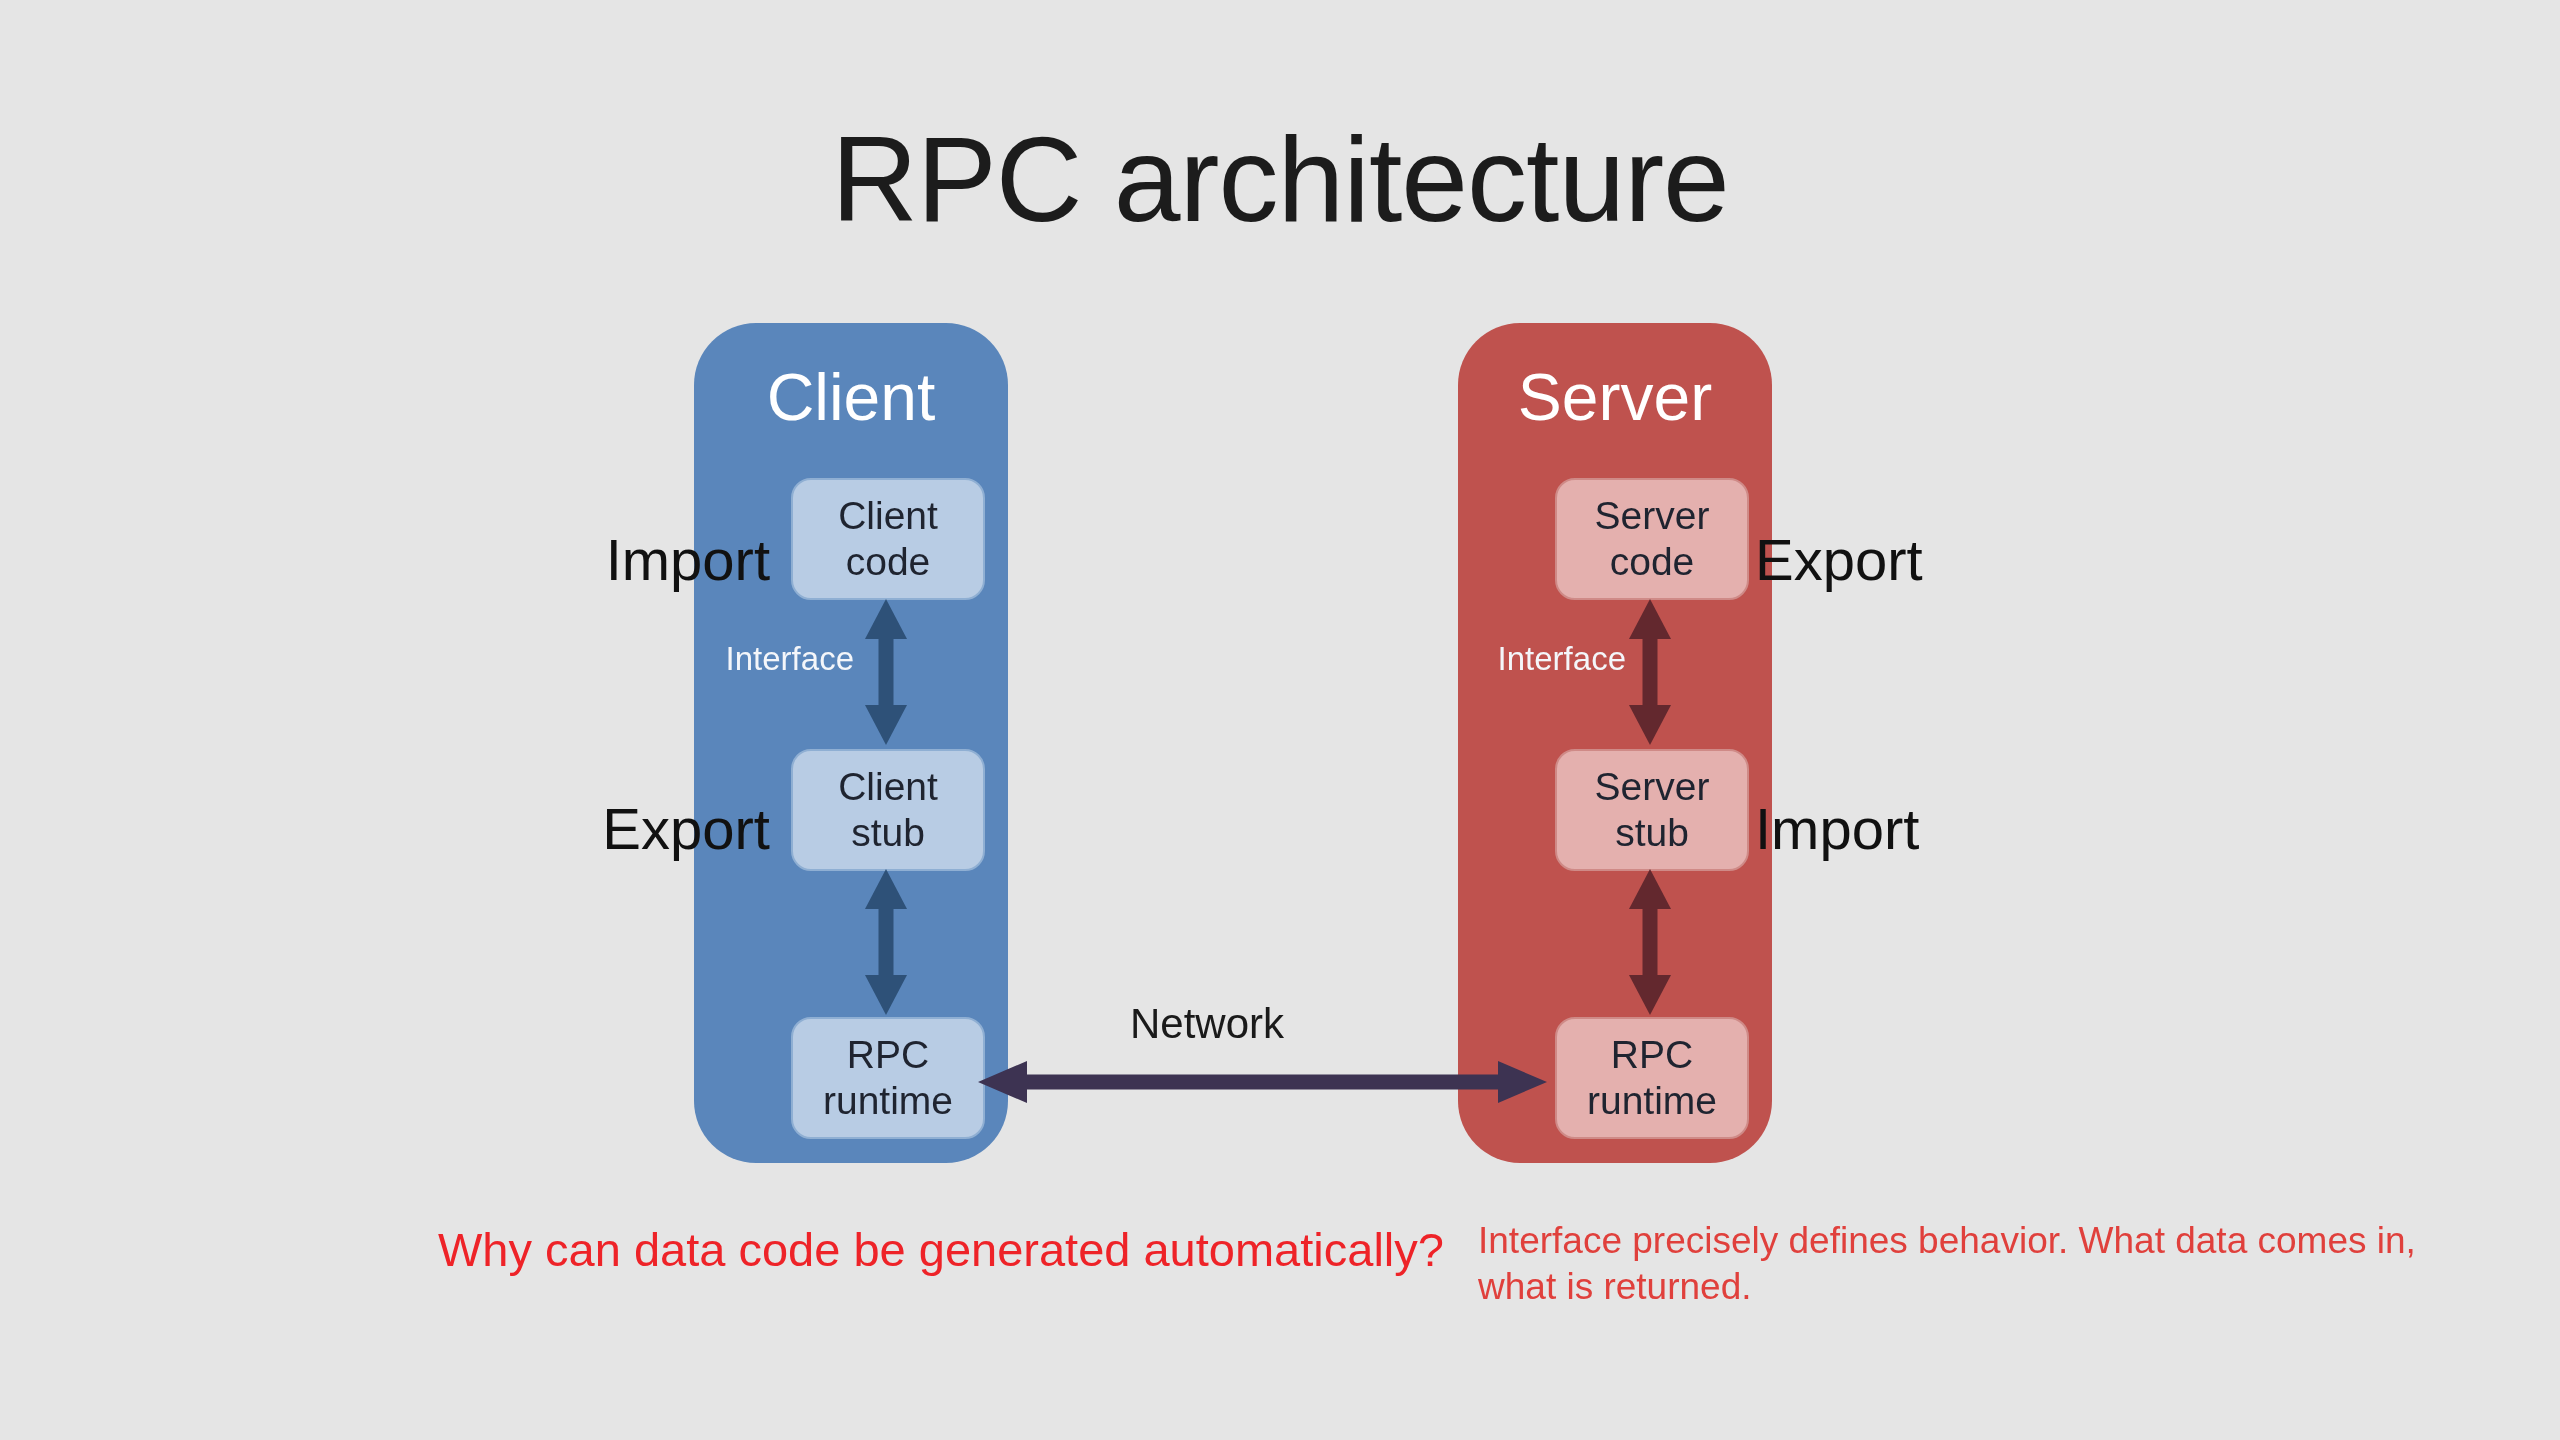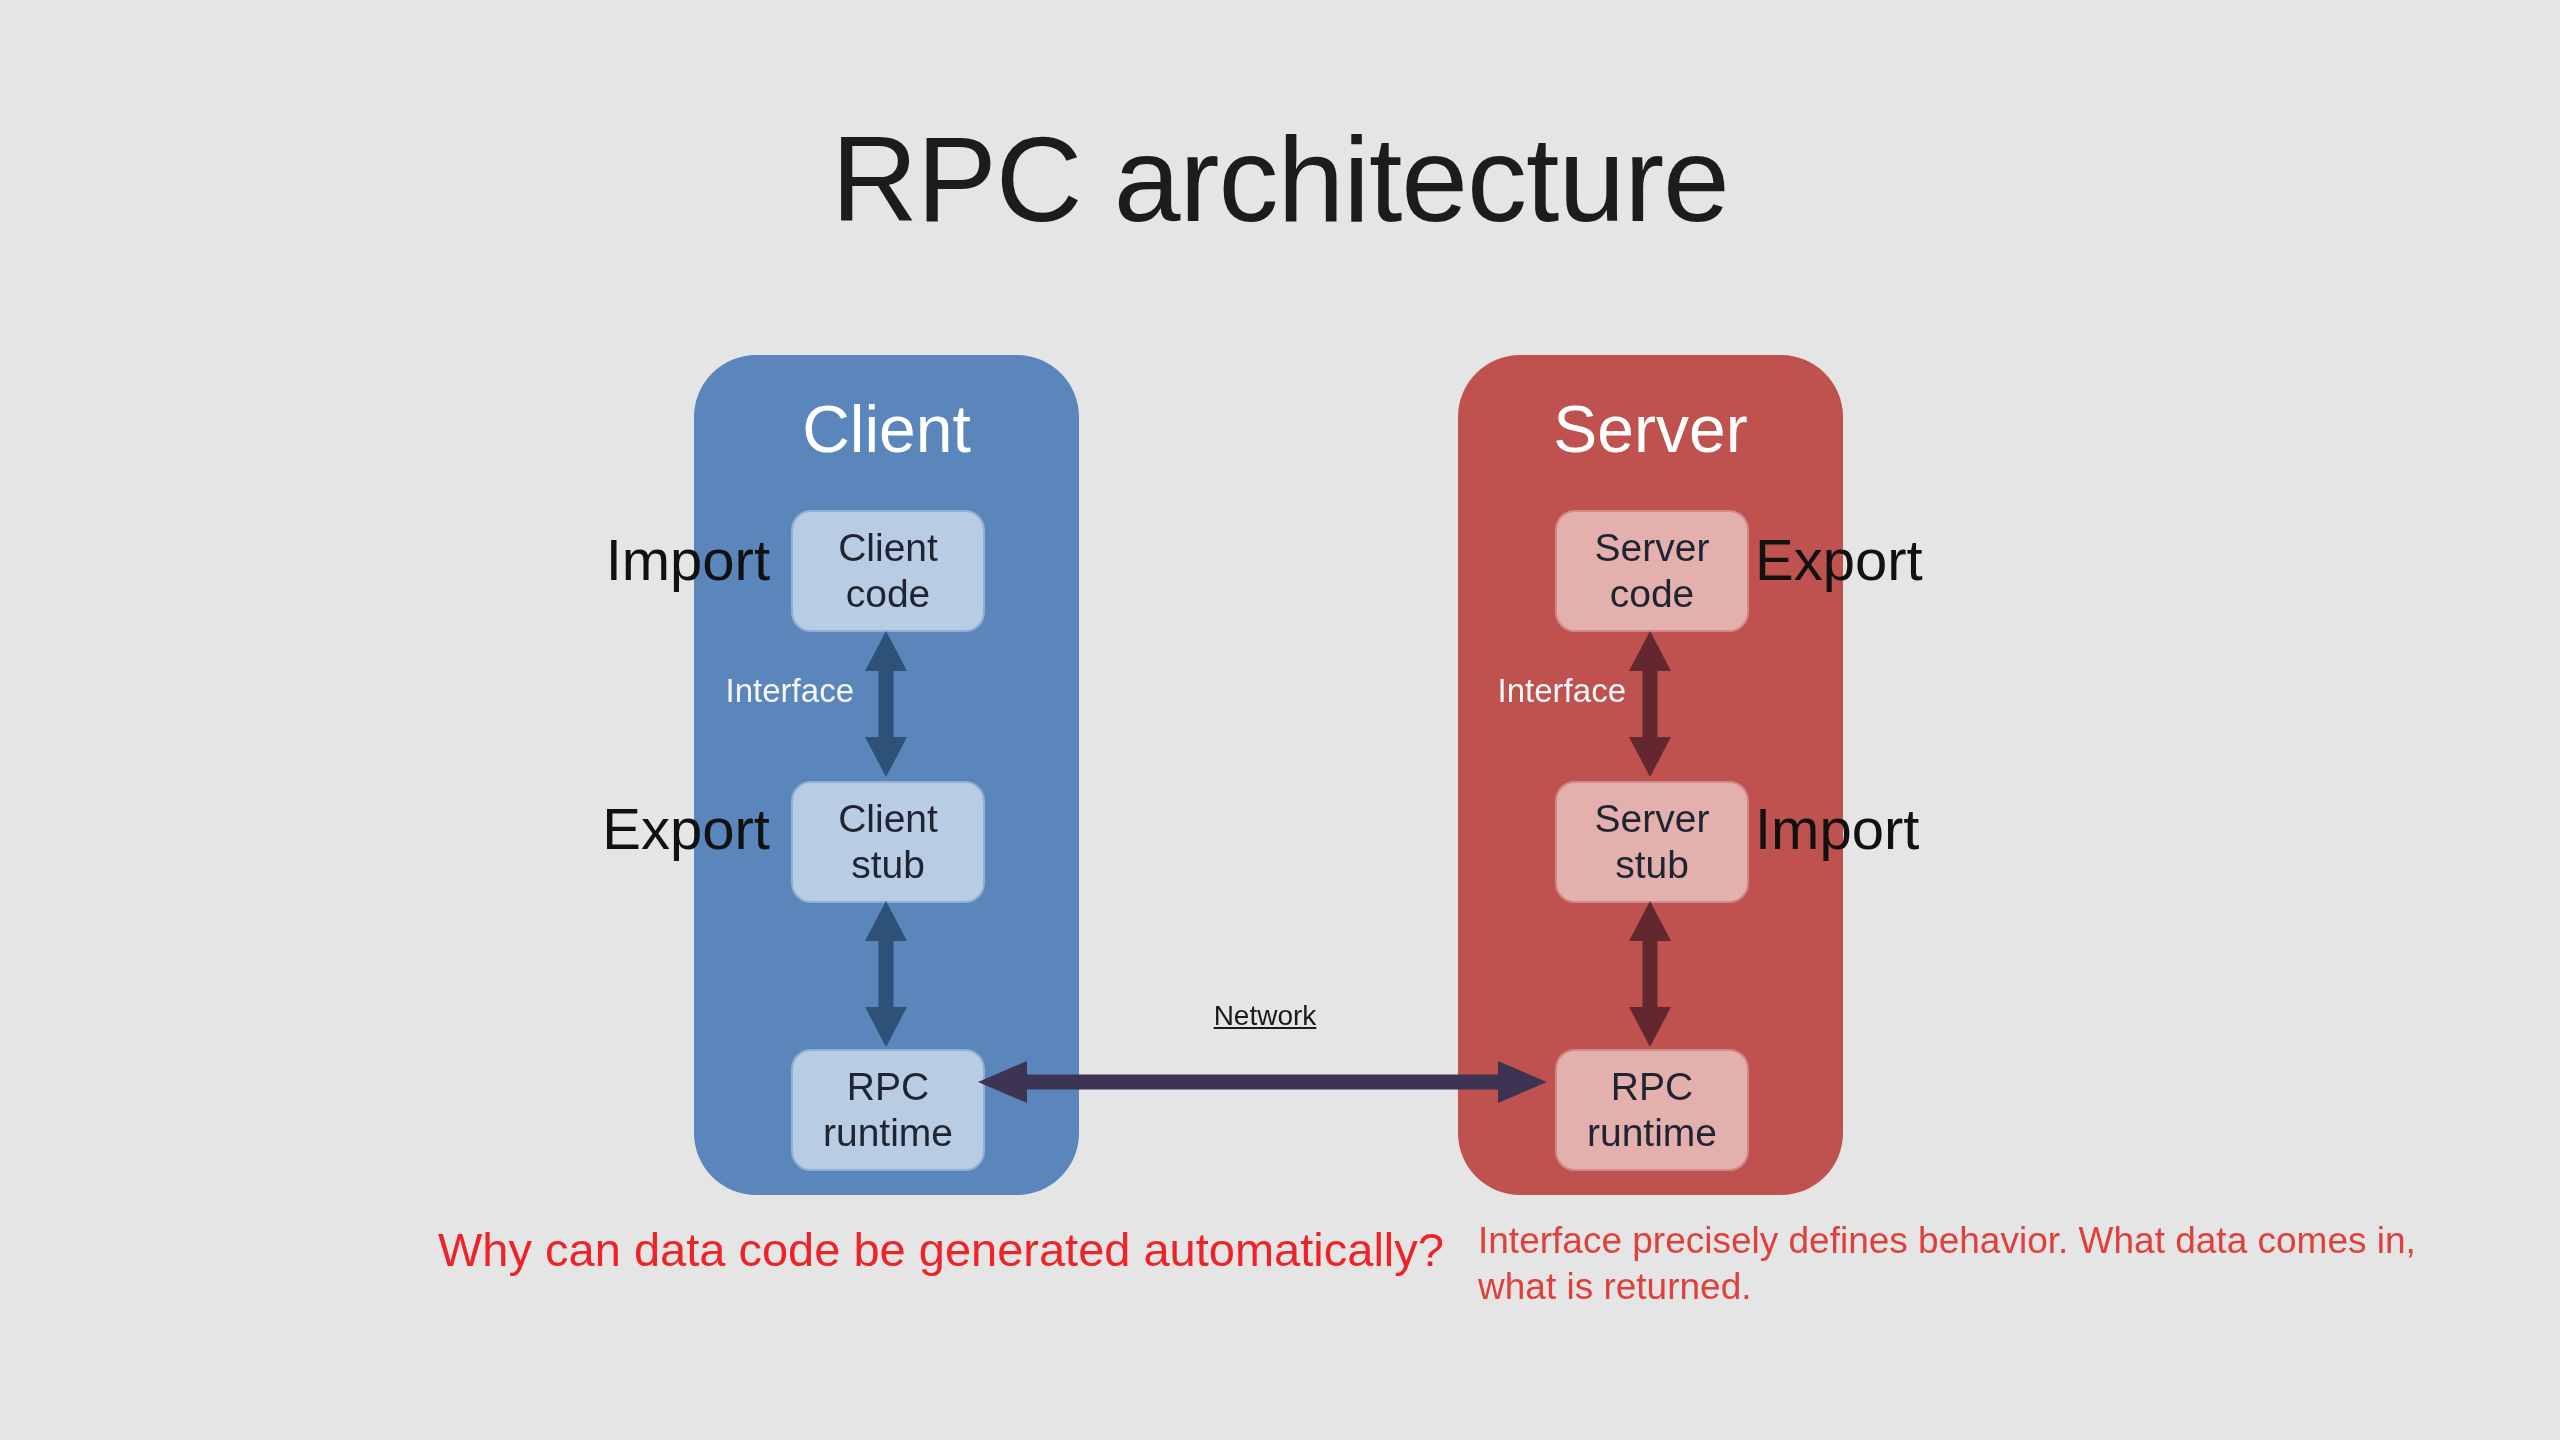--- a/index.html
+++ b/index.html
@@ -21,22 +21,22 @@
     left: 0;
     width: 100%;
     text-align: center;
     font-size: 120px;
     font-weight: 400;
     color: #1c1c1c;
     letter-spacing: -1px;
   }
   .panel {
     position: absolute;
-    top: 355px;
-    width: 385px;
+    top: 323px;
+    width: 314px;
     height: 840px;
     border-radius: 62px;
   }
   .panel-client { left: 694px;  background: #5a86bb; }
   .panel-server { left: 1458px; background: #bf524e; }
   .panel-title {
     position: absolute;
     top: 36px;
     left: 0;
     width: 100%;
@@ -103,24 +103,23 @@
     width: 575px;
     height: 56px;
   }
   .arrow-network line    { stroke: #3d3352; }
   .arrow-network polygon { fill:   #3d3352; }
   .network-label {
     position: absolute;
     left: 1130px;
     top: 1000px;
     width: 270px;
-    text-align: center;
-    font-size: 28px;
+    text-align: left;
+    font-size: 42px;
     color: #1a1a1a;
-    text-decoration: underline;
   }
   .note-question {
     position: absolute;
     left: 438px;
     top: 1222px;
     font-size: 47px;
     color: #ee2328;
   }
   .note-answer {
     position: absolute;

